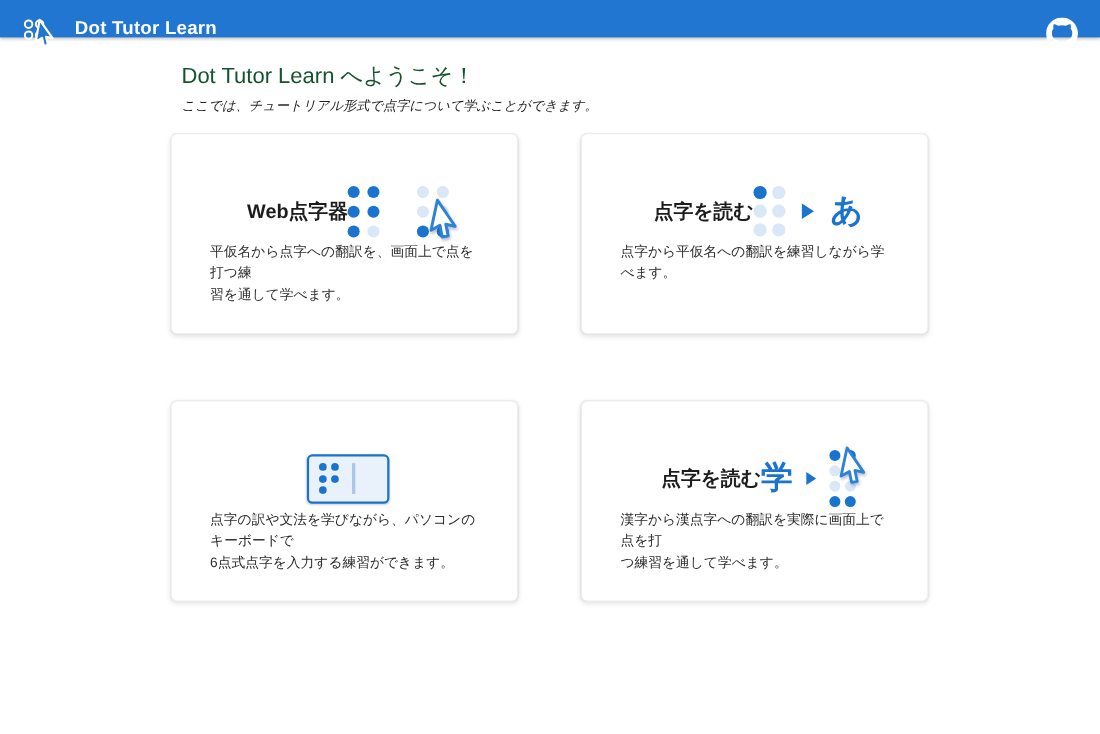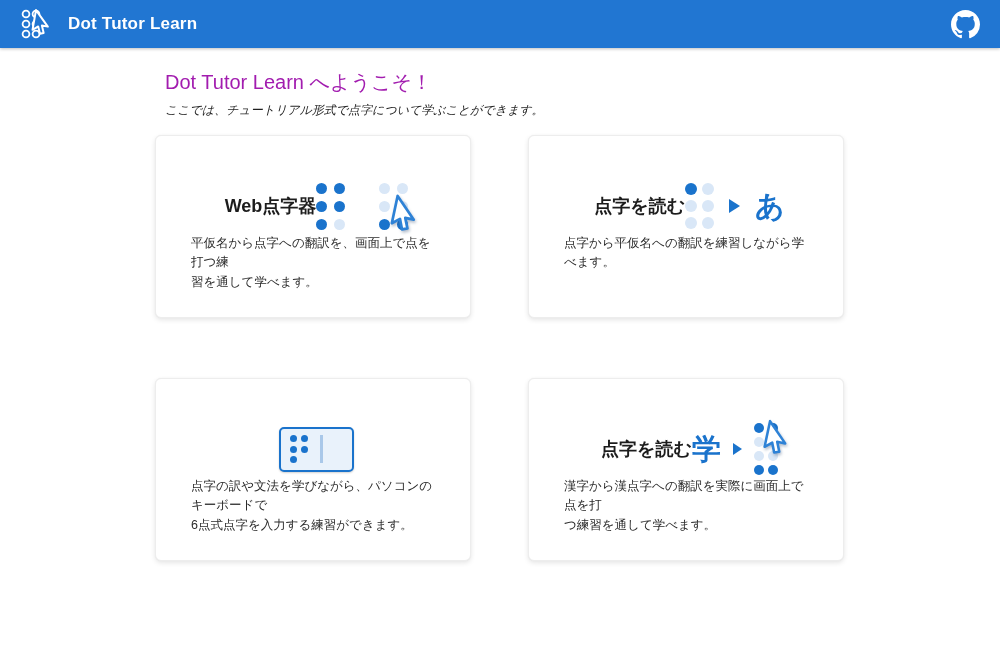--- a/index.html
+++ b/index.html
@@ -6,34 +6,34 @@
     --header-blue:#2176d2;
     --accent:#1a73cc;
     --accent-light:#d9e7f7;
   }
   *{margin:0;padding:0;box-sizing:border-box;}
   html,body{width:1000px;height:667px;background:#ffffff;overflow:hidden;}
   body{font-family:"Liberation Sans","DejaVu Sans",sans-serif;color:#1c1c1c;}
 
   
   .app-header{
-    height:48px;background:var(--header-blue);
-    display:flex;align-items:center;padding:16px 20px;
+    height:34px;background:var(--header-blue);
+    display:flex;align-items:flex-start;padding:16px 20px;
     box-shadow:0 1px 3px rgba(0,0,0,.25);
   }
   .logo-svg{width:36px;height:32px;display:block;margin-right:12px;}
   .logo-svg circle{fill:none;stroke:#fff;stroke-width:1.8;}
   .logo-svg .logo-arrow{fill:var(--header-blue);stroke:#fff;stroke-width:2;stroke-linejoin:round;}
   .app-title{color:#fff;font-size:17px;font-weight:700;letter-spacing:.2px;}
   .github-link{margin-left:auto;display:flex;align-items:center;cursor:pointer;}
   .github-svg{width:29px;height:29px;fill:#fff;display:block;}
 
   
   .content{width:690px;margin:0 auto;}
-  .welcome-heading{margin:21px 0 0 10px;font-size:20px;font-weight:400;color:#a21caf;}
+  .welcome-heading{margin:21px 0 0 10px;font-size:20px;font-weight:400;color:#14532d;}
   .welcome-sub{margin:6px 0 0 10px;font-size:12px;color:#1f1f1f;font-style:italic;}
 
   
   .grid{
     margin-top:16px;
     display:grid;grid-template-columns:repeat(2,316px);
     column-gap:57px;row-gap:60px;
   }
   .card{
     width:316px;height:183px;background:#fff;

